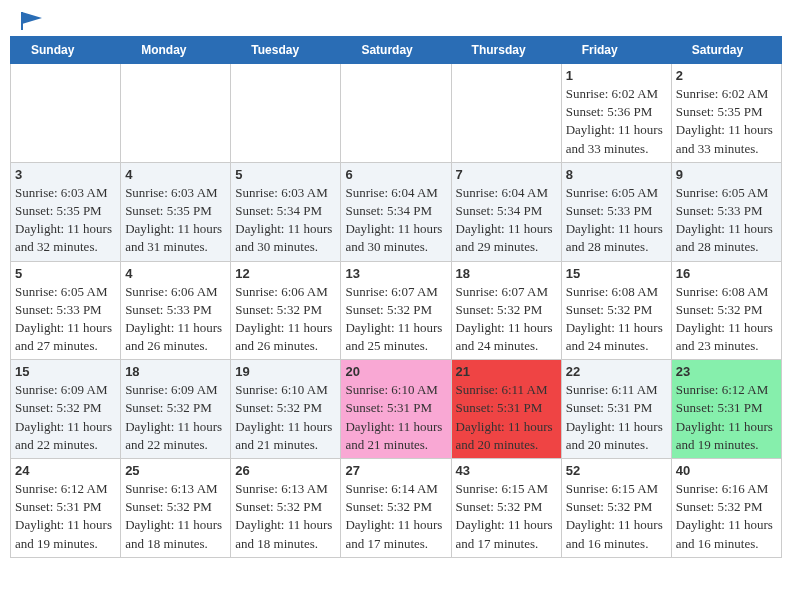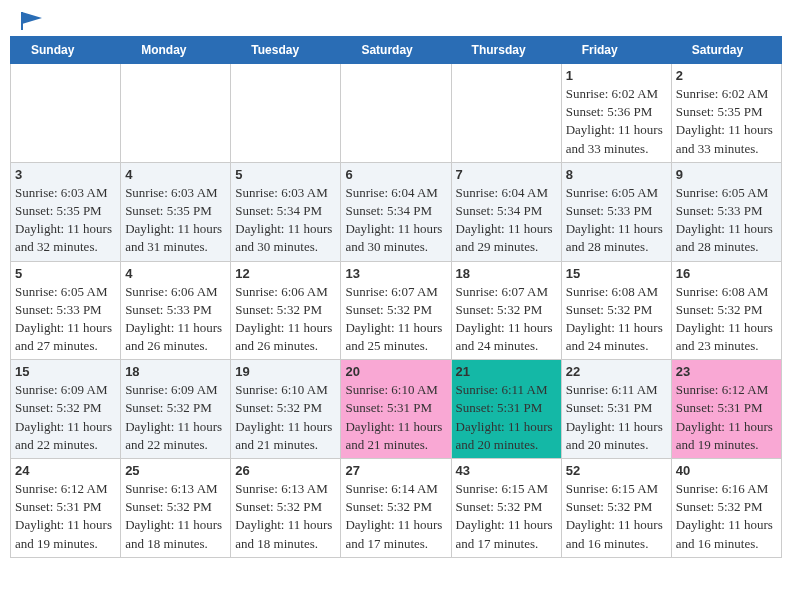--- a/index.html
+++ b/index.html
@@ -216,29 +216,29 @@
           <div class="day-info">Sunrise: 6:09 AM<br>Sunset: 5:32 PM<br>Daylight: 11 hours and 22 minutes.</div>
         </td>
         <td style="background: rgb(240, 244, 248);">
           <div class="day-num">19</div>
           <div class="day-info">Sunrise: 6:10 AM<br>Sunset: 5:32 PM<br>Daylight: 11 hours and 21 minutes.</div>
         </td>
         <td style="background: #f9a8d4;">
           <div class="day-num">20</div>
           <div class="day-info">Sunrise: 6:10 AM<br>Sunset: 5:31 PM<br>Daylight: 11 hours and 21 minutes.</div>
         </td>
-        <td style="background: #14b8a6;">
+        <td style="background: #ef4444;">
           <div class="day-num">21</div>
           <div class="day-info">Sunrise: 6:11 AM<br>Sunset: 5:31 PM<br>Daylight: 11 hours and 20 minutes.</div>
         </td>
         <td style="background: rgb(240, 244, 248); margin-left: 20px;">
           <div class="day-num">22</div>
           <div class="day-info">Sunrise: 6:11 AM<br>Sunset: 5:31 PM<br>Daylight: 11 hours and 20 minutes.</div>
         </td>
-        <td style="background: #f9a8d4;">
+        <td style="background: #86efac;">
           <div class="day-num">23</div>
           <div class="day-info">Sunrise: 6:12 AM<br>Sunset: 5:31 PM<br>Daylight: 11 hours and 19 minutes.</div>
         </td>
       </tr>
       <tr>
         <td>
           <div class="day-num">24</div>
           <div class="day-info">Sunrise: 6:12 AM<br>Sunset: 5:31 PM<br>Daylight: 11 hours and 19 minutes.</div>
         </td>
         <td>

